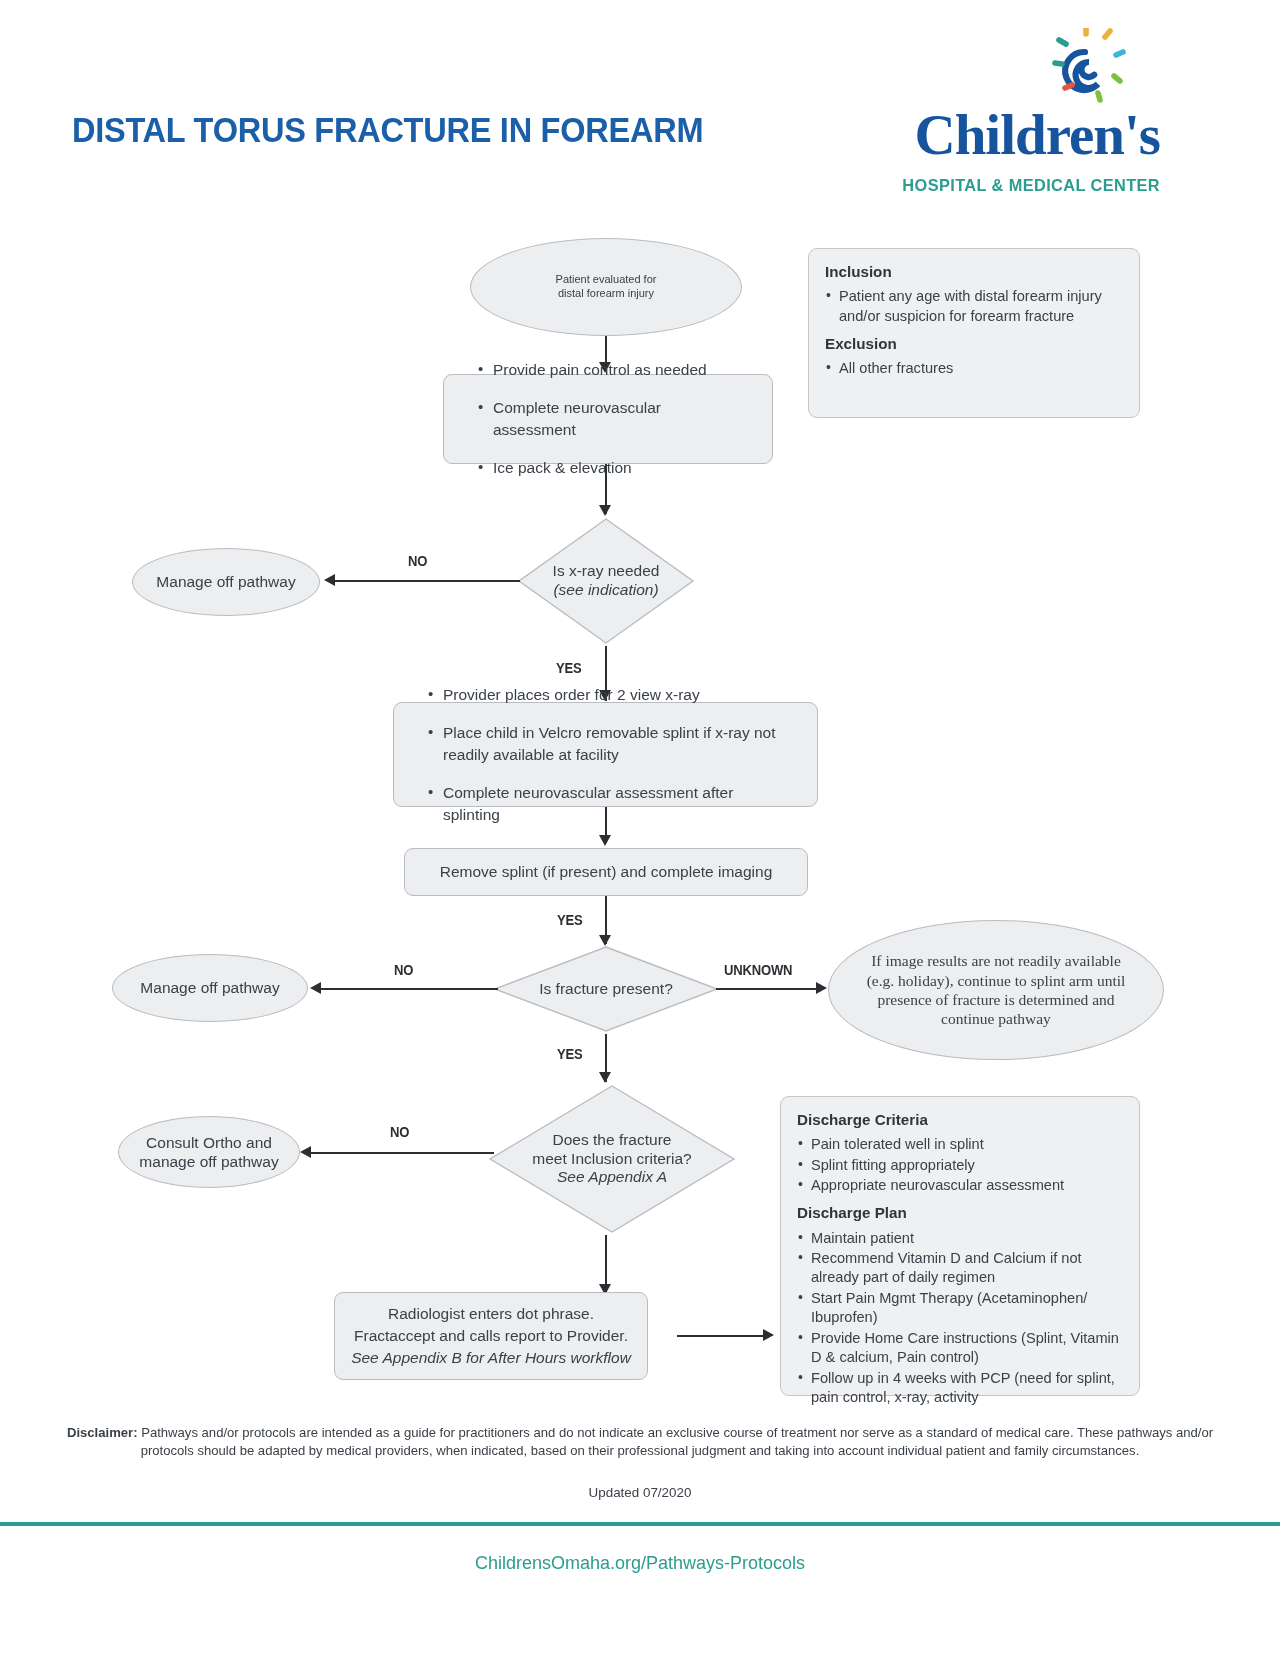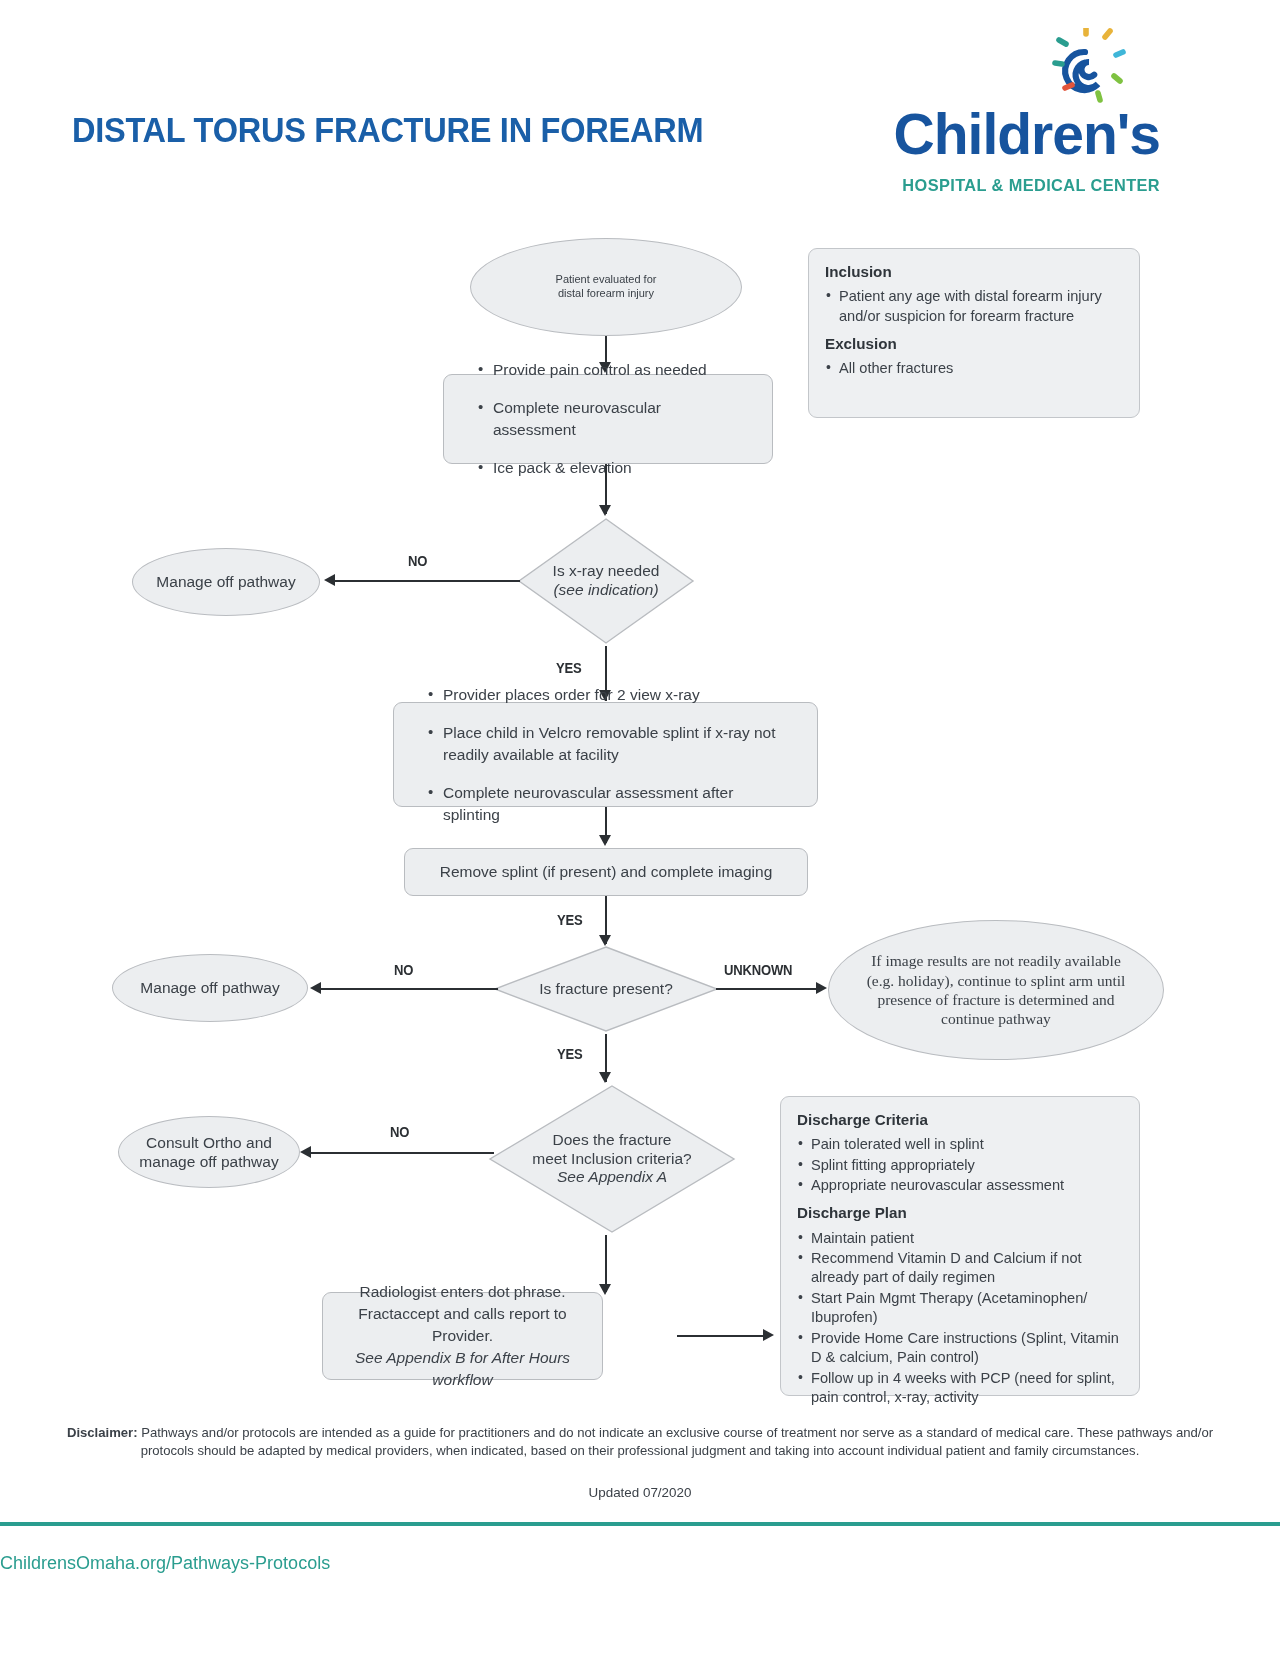--- a/index.html
+++ b/index.html
@@ -22,21 +22,21 @@
     color:#1a5fa8;
     font-family:"Liberation Sans", sans-serif;
     transform:scaleX(0.93);transform-origin:left center;
     white-space:nowrap;
   }
   #logo{position:absolute;left:860px;top:28px;width:300px;height:170px;}
   #logo-mark{position:absolute;left:150px;top:0px;width:120px;height:90px;}
   #logo-word{
     position:absolute;left:0px;top:78px;width:300px;
     text-align:right;
-    font-family:Liberation Sans, sans-serif;
+    font-family:Liberation Serif, serif;
     font-size:57px;font-weight:bold;color:#17549e;
     letter-spacing:-1px;line-height:1;
   }
   #logo-sub{
     position:absolute;left:0px;top:148px;width:300px;
     text-align:right;
     font-size:16.5px;font-weight:bold;color:#2a9d8f;
     letter-spacing:0.4px;
     transform:scaleX(0.99);transform-origin:right center;
     white-space:nowrap;
@@ -130,21 +130,21 @@
   #disclaimer b{font-weight:bold;}
   #updated{
     position:absolute;left:60px;top:1485px;width:1160px;
     text-align:center;font-size:13.4px;color:#3b4148;
   }
   #teal-rule{
     position:absolute;left:0px;top:1522px;width:1280px;height:4px;background:#2a9d8f;
   }
   #footer-link{
     position:absolute;left:0px;top:1553px;width:1280px;
-    text-align:left;font-size:18px;color:#2a9d8f;
+    text-align:center;font-size:18px;color:#2a9d8f;
   }
 </style>
 </head>
 <body>
 
 <div class="page">
 
   <div id="header">
     <div id="page-title">DISTAL TORUS FRACTURE IN FOREARM</div>
 
@@ -276,21 +276,21 @@
   <div class="arrow-l" style="left:300px;top:1146px;"></div>
   <div class="elabel" style="left:390px;top:1124px;">NO</div>
 
   <div class="node oval" style="left:118px;top:1116px;width:182px;height:72px;">
     <div>Consult Ortho and<br>manage off pathway</div>
   </div>
 
   <div class="conn vline" style="left:605px;top:1235px;height:57px;"></div>
   <div class="arrow-d" style="left:599px;top:1284px;"></div>
 
-  <div class="node rbox center" style="left:322px;top:1292px;width:281px;height:88px;">
+  <div class="node rbox center" style="left:334px;top:1292px;width:314px;height:88px;">
     <div>Radiologist enters dot phrase.</div>
     <div>Fractaccept and calls report to Provider.</div>
     <div class="ital">See Appendix B for After Hours workflow</div>
   </div>
 
   <div class="conn hline" style="left:677px;top:1335px;width:88px;"></div>
   <div class="arrow-r" style="left:763px;top:1329px;"></div>
 
   <div class="sidebox" style="position:absolute;left:808px;top:248px;width:332px;height:170px;">
     <h4>Inclusion</h4>

